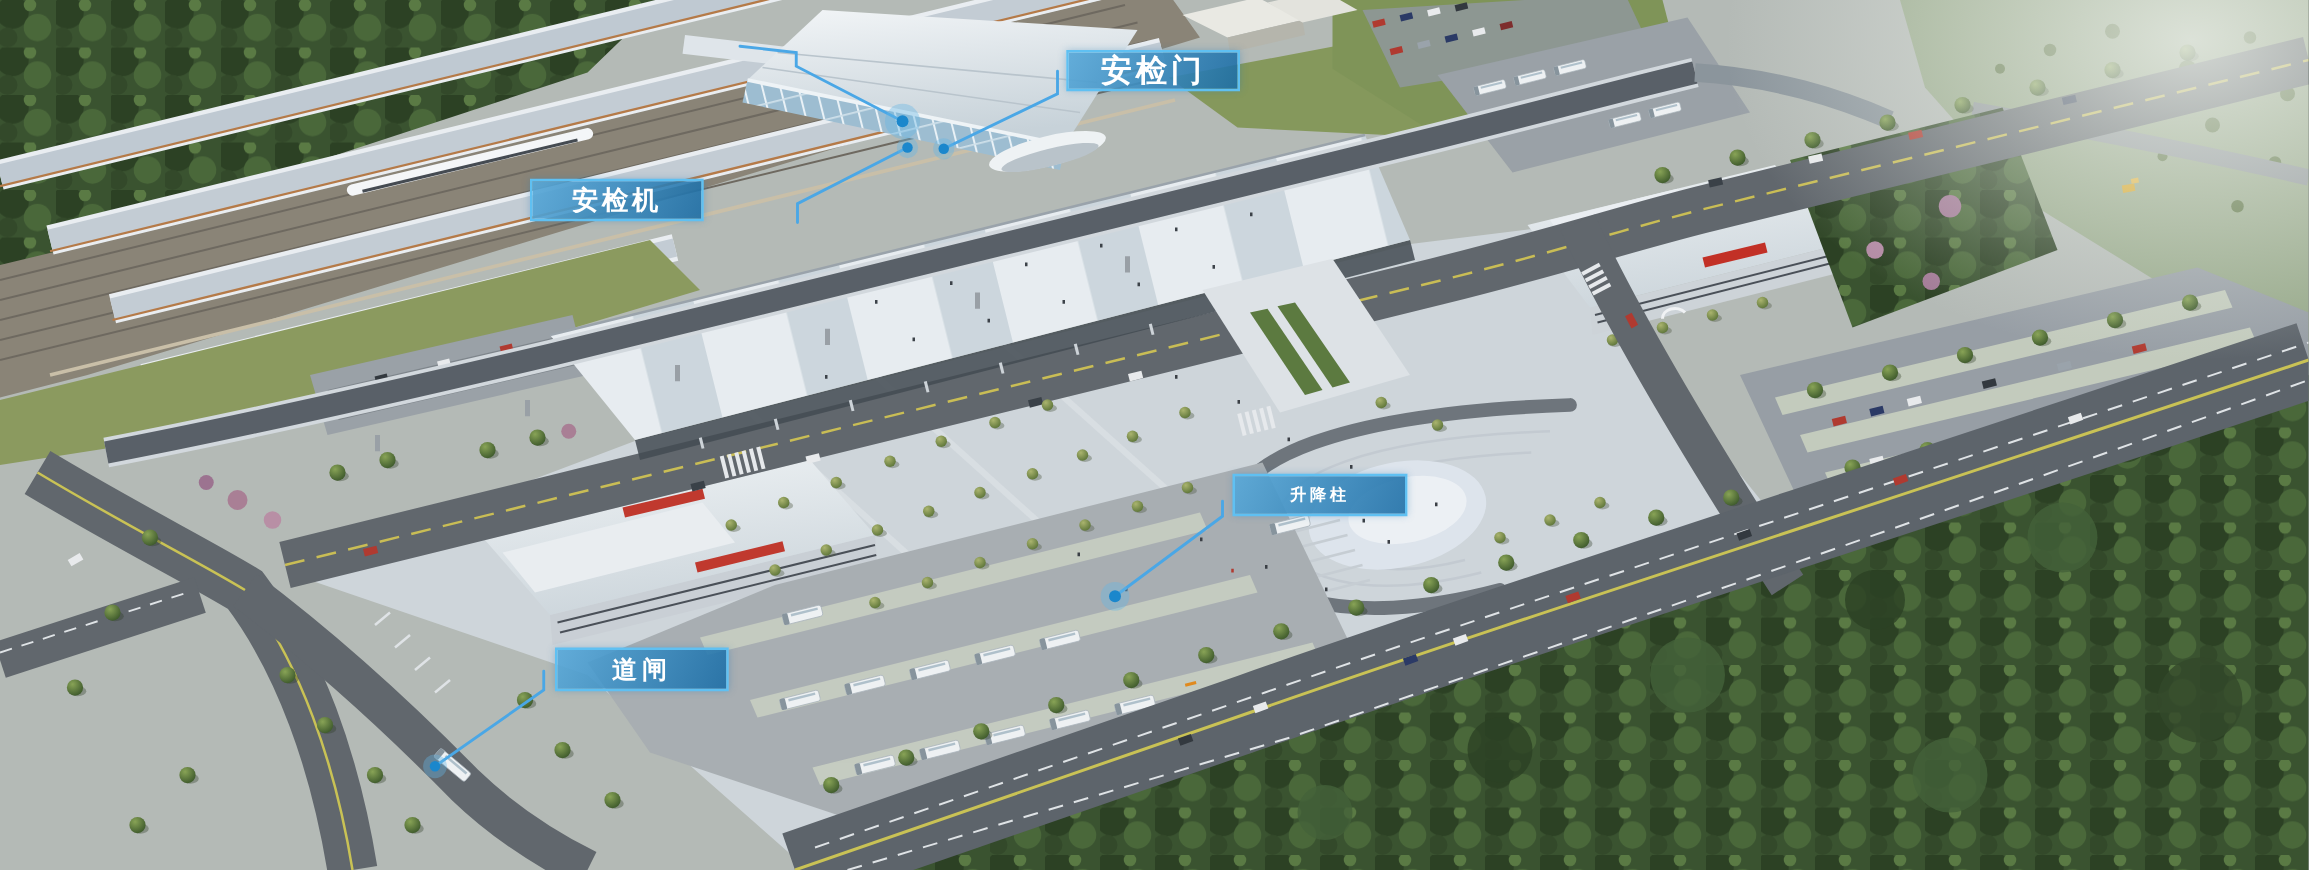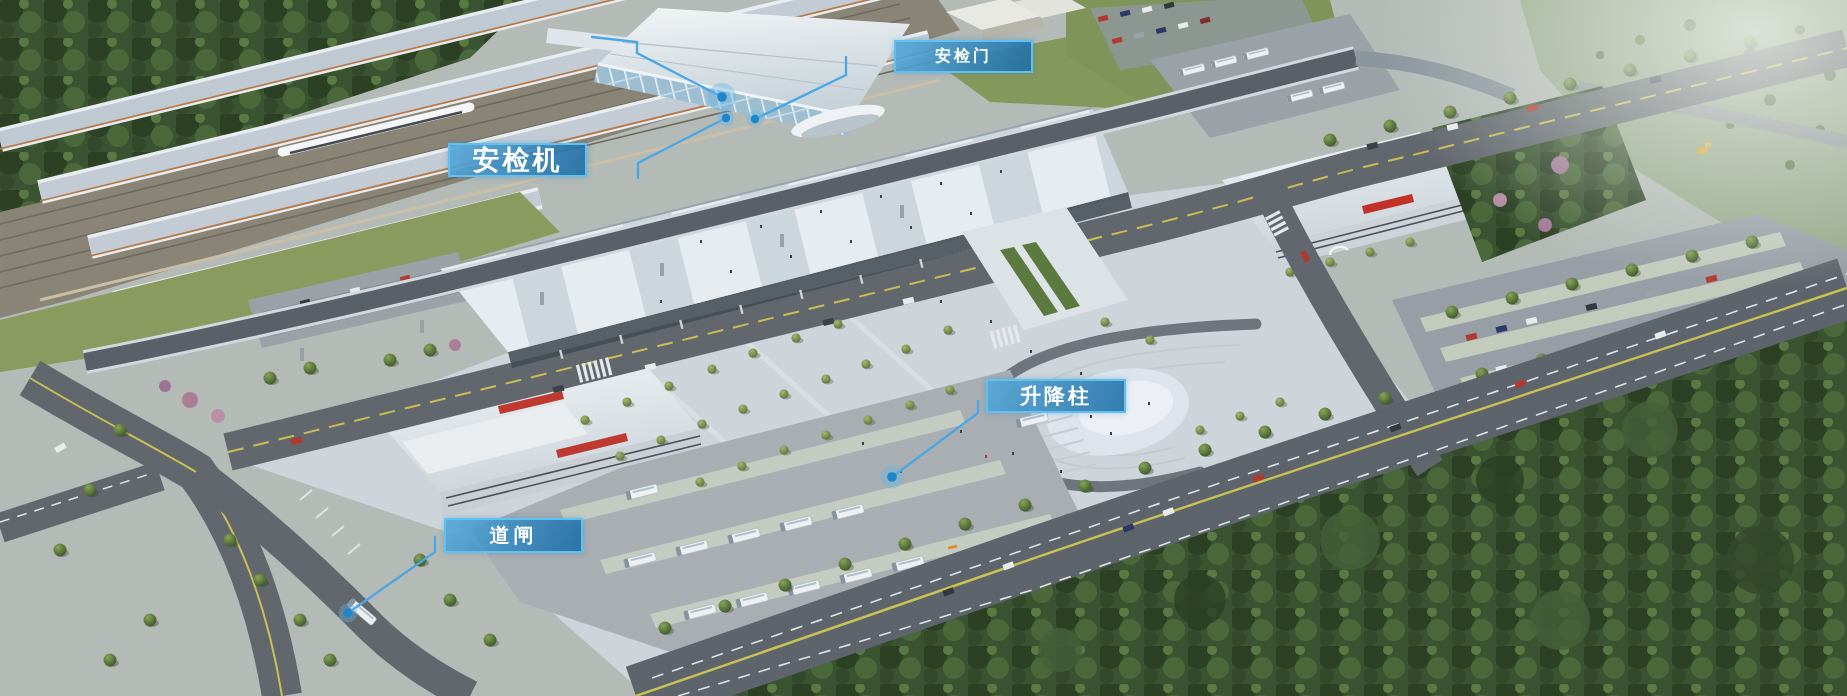--- a/index.html
+++ b/index.html
@@ -4,23 +4,23 @@
 <style>
   html,body{margin:0;padding:0;background:#222;}
   .stage{position:relative;width:1847px;height:696px;overflow:hidden;
          font-family:"Liberation Sans","DejaVu Sans",sans-serif;background:#b7bdb9;}
   .stage svg{position:absolute;left:0;top:0;}
   .callout{position:absolute;display:flex;align-items:center;justify-content:center;
     background:linear-gradient(115deg,rgba(88,168,216,.92),rgba(26,108,165,.88));
     border:2px solid #5fc0f2;color:#ffffff;font-weight:600;
     box-shadow:0 0 6px rgba(40,120,180,.35);box-sizing:border-box;}
   .c1{left:447px;top:17px;width:145px;height:36px;font-size:20px;letter-spacing:1px;}
-  .c2{left:853px;top:40px;width:139px;height:33px;font-size:16px;letter-spacing:3px;margin-left:41px;}
-  .c3{left:448px;top:143px;width:139px;height:34px;font-size:27px;letter-spacing:3px;}
-  .c4{left:986px;top:379px;width:140px;height:34px;font-size:21px;letter-spacing:3px;}
+  .c2{left:853px;top:40px;width:139px;height:33px;font-size:25px;letter-spacing:3px;}
+  .c3{left:424px;top:143px;width:139px;height:34px;font-size:21px;letter-spacing:3px;}
+  .c4{left:986px;top:379px;width:140px;height:34px;font-size:13px;letter-spacing:3px;}
   .c5{left:444px;top:518px;width:139px;height:35px;font-size:20px;letter-spacing:4px;}
 </style>
 </head>
 <body>
 
 <div class="stage">
 
 <svg width="1847" height="696" viewBox="0 0 1847 696">
 <defs>
   <radialGradient id="gTree" cx="35%" cy="30%" r="75%">

